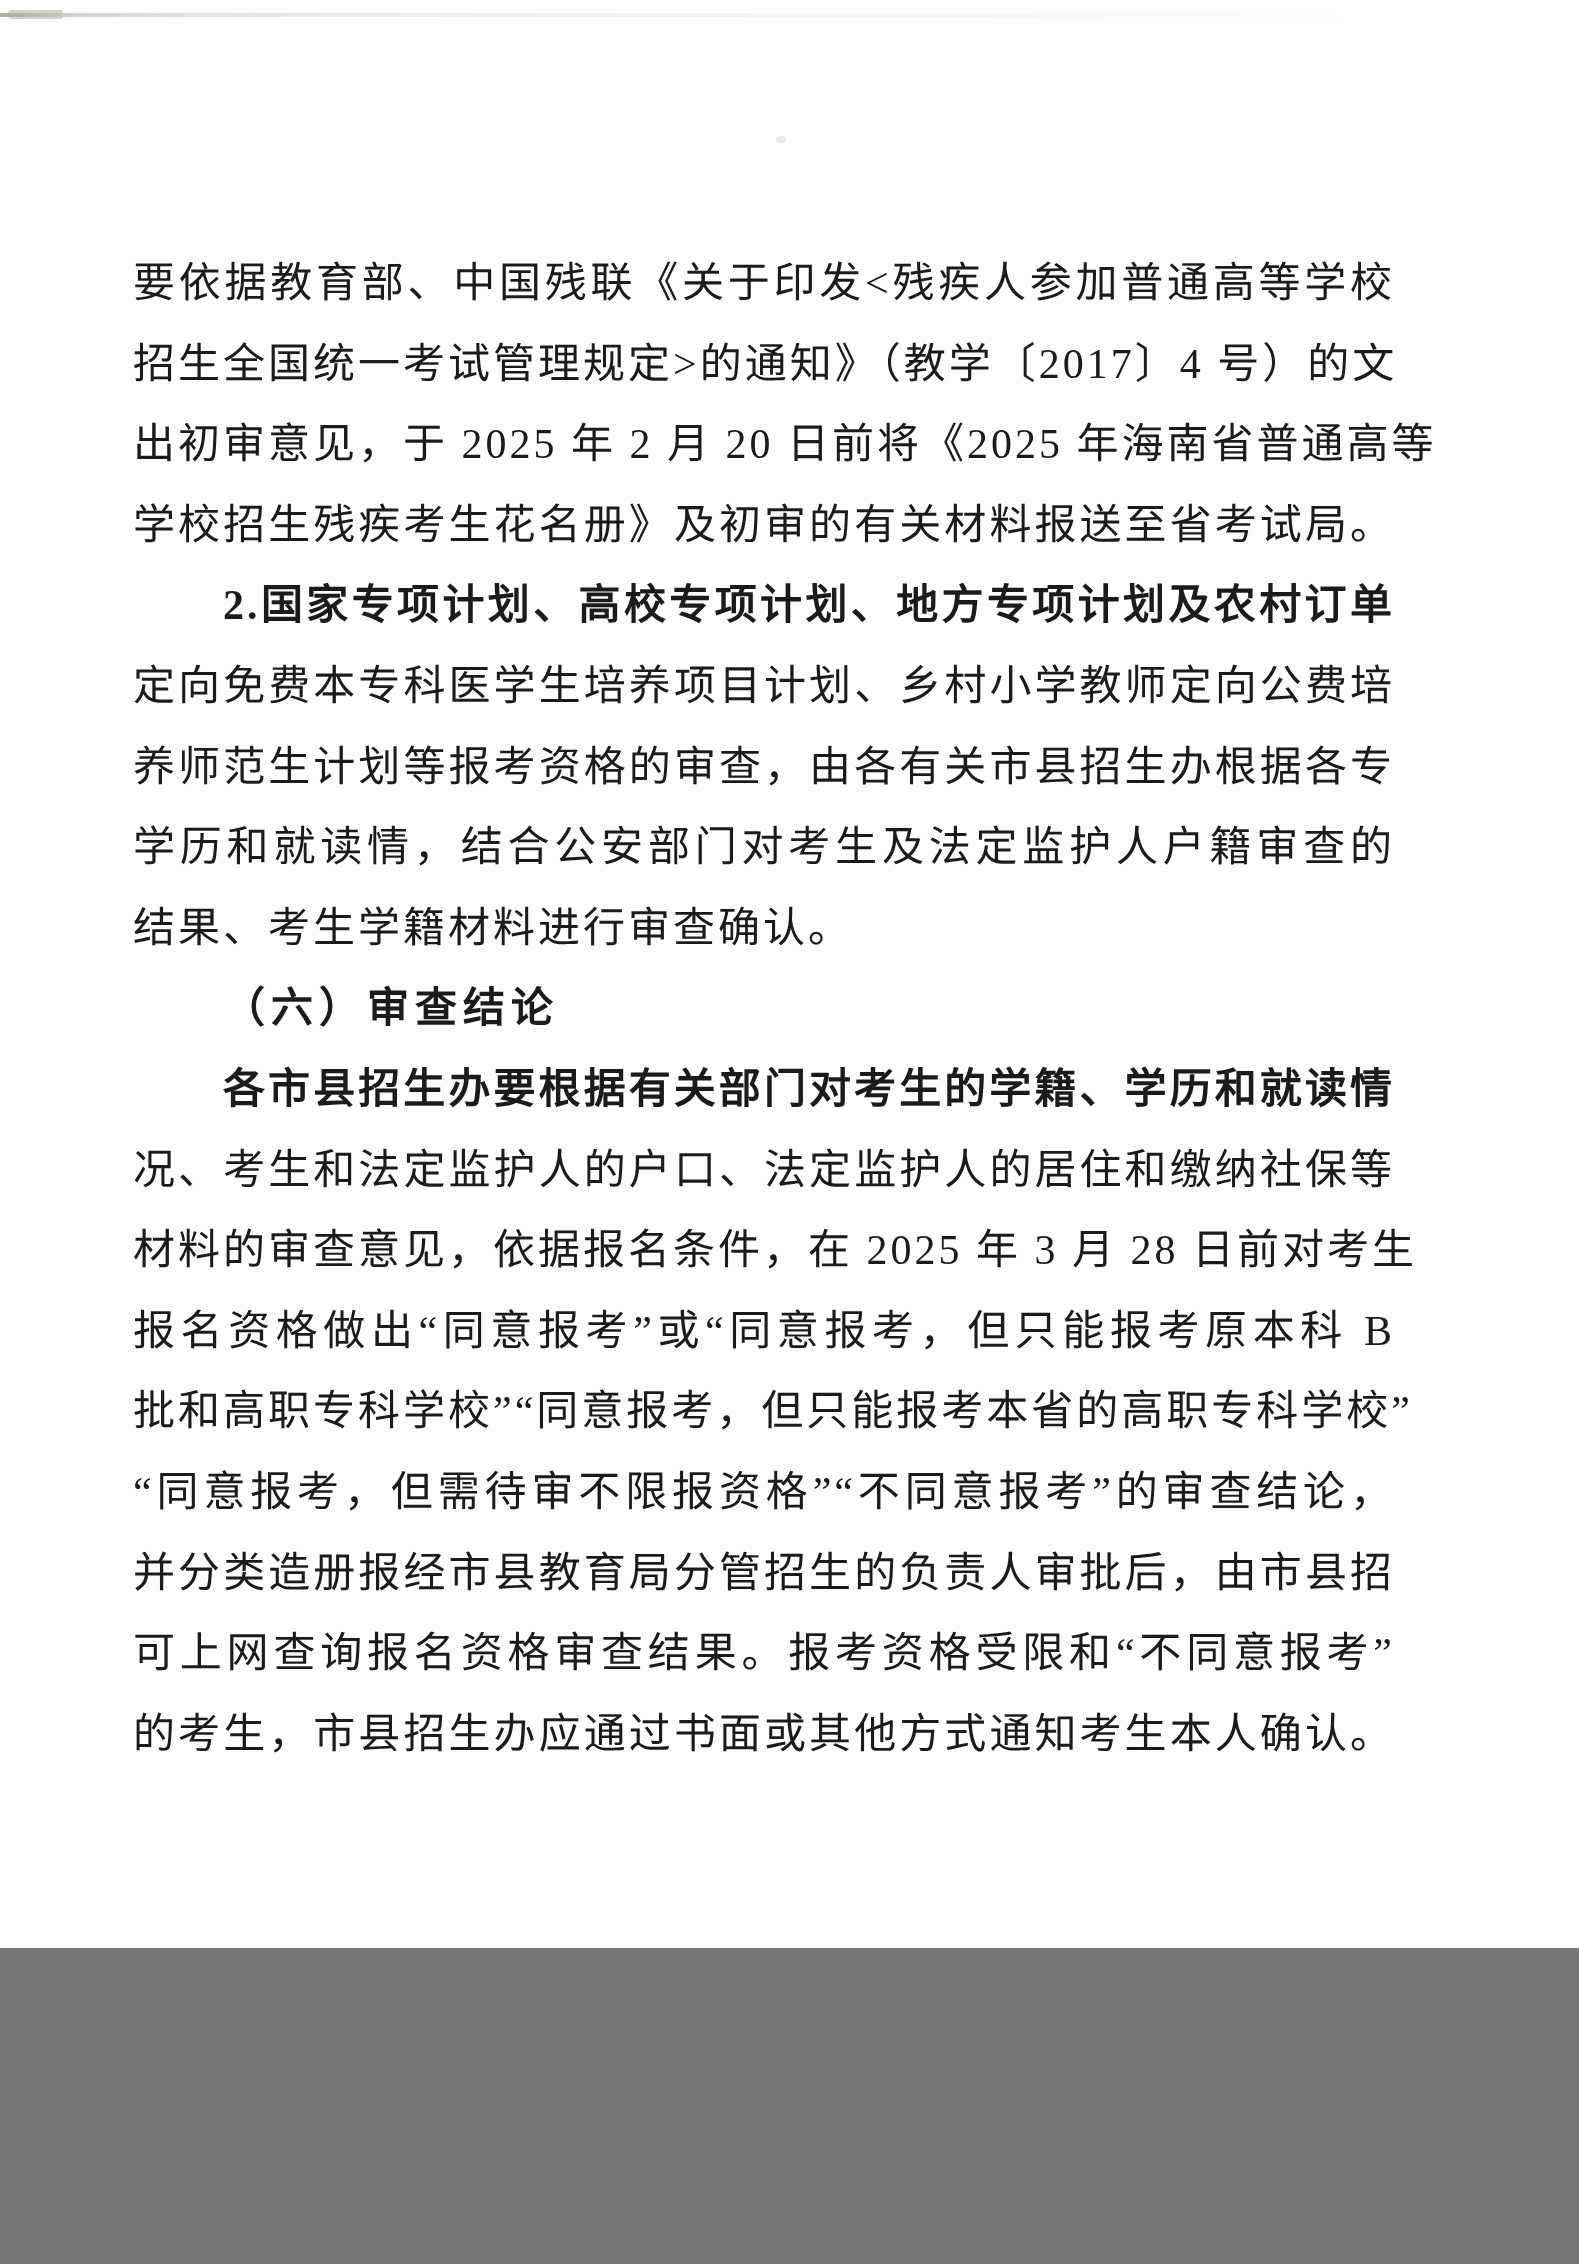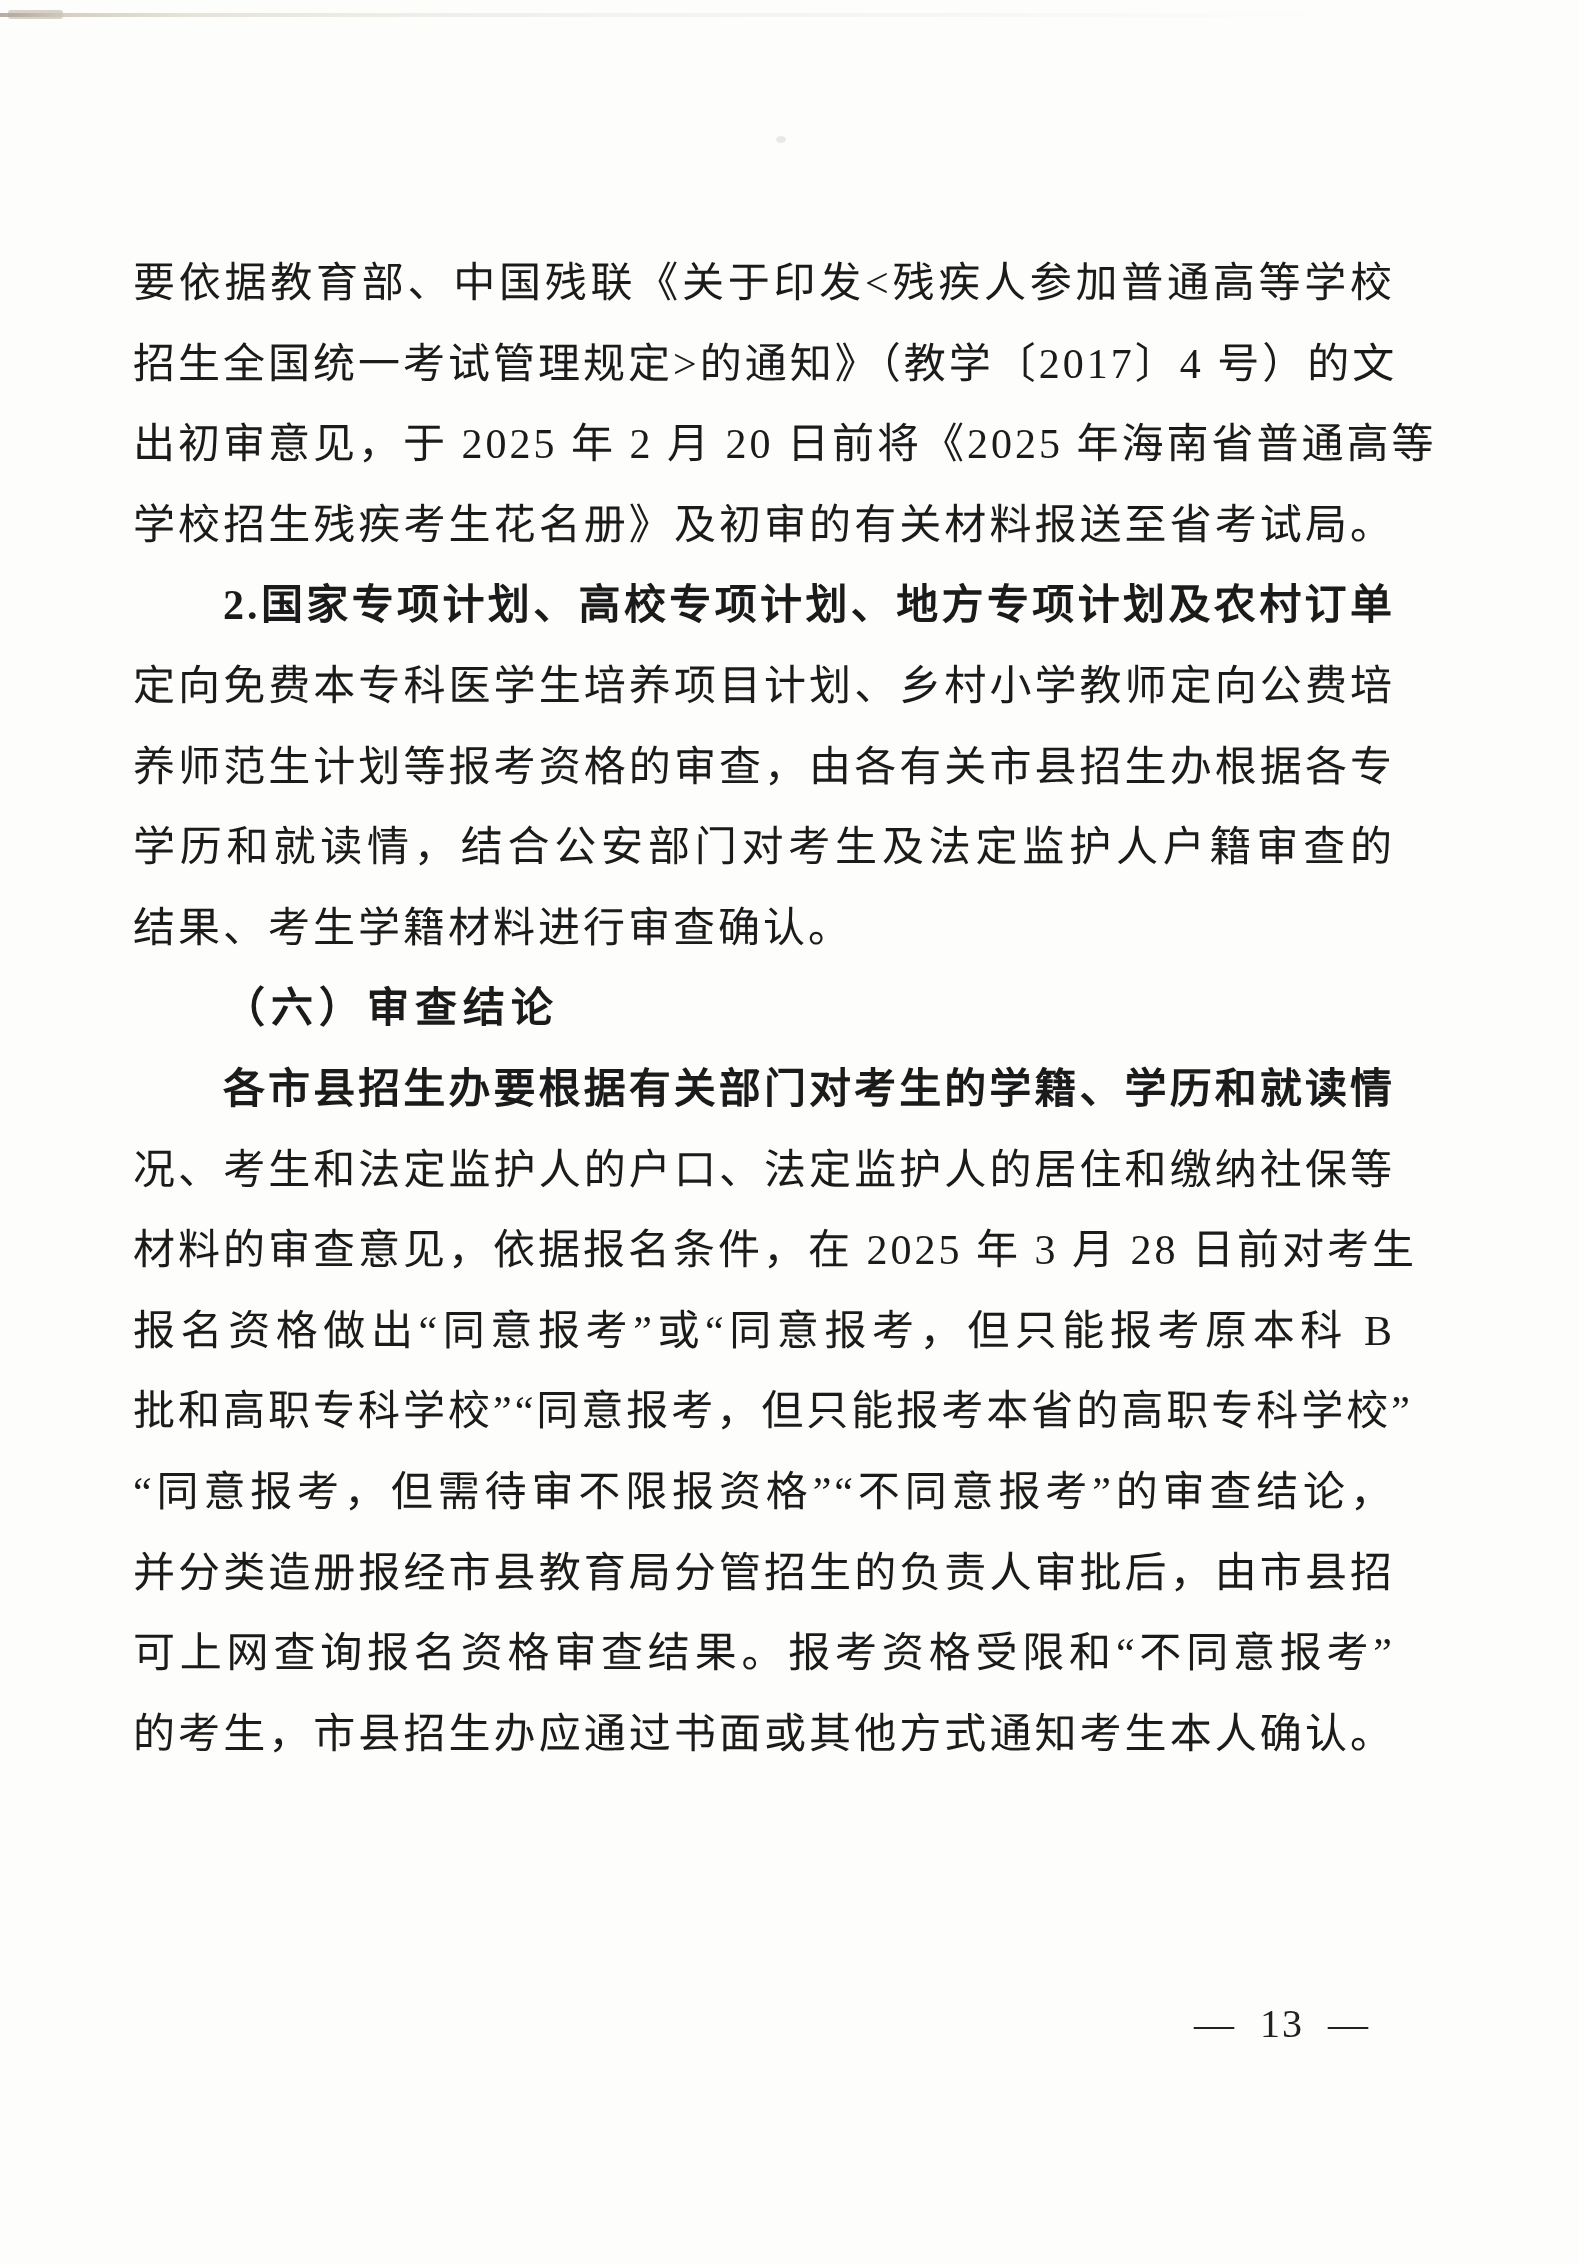--- a/index.html
+++ b/index.html
@@ -3,21 +3,21 @@
 <meta charset="utf-8">
 <style>
   html, body {
     margin: 0;
     padding: 0;
     background: #777;
   }
   .page {
     position: relative;
     width: 1579px;
-    height: 2264px;
+    height: 1948px;
     margin: 0 auto;
     background: #fdfdfc;
     overflow: hidden;
     font-family: "Liberation Serif", "DejaVu Serif", serif;
     color: #1b1b1b;
   }
   
   .scan-edge {
     position: absolute;
     top: 13px;

